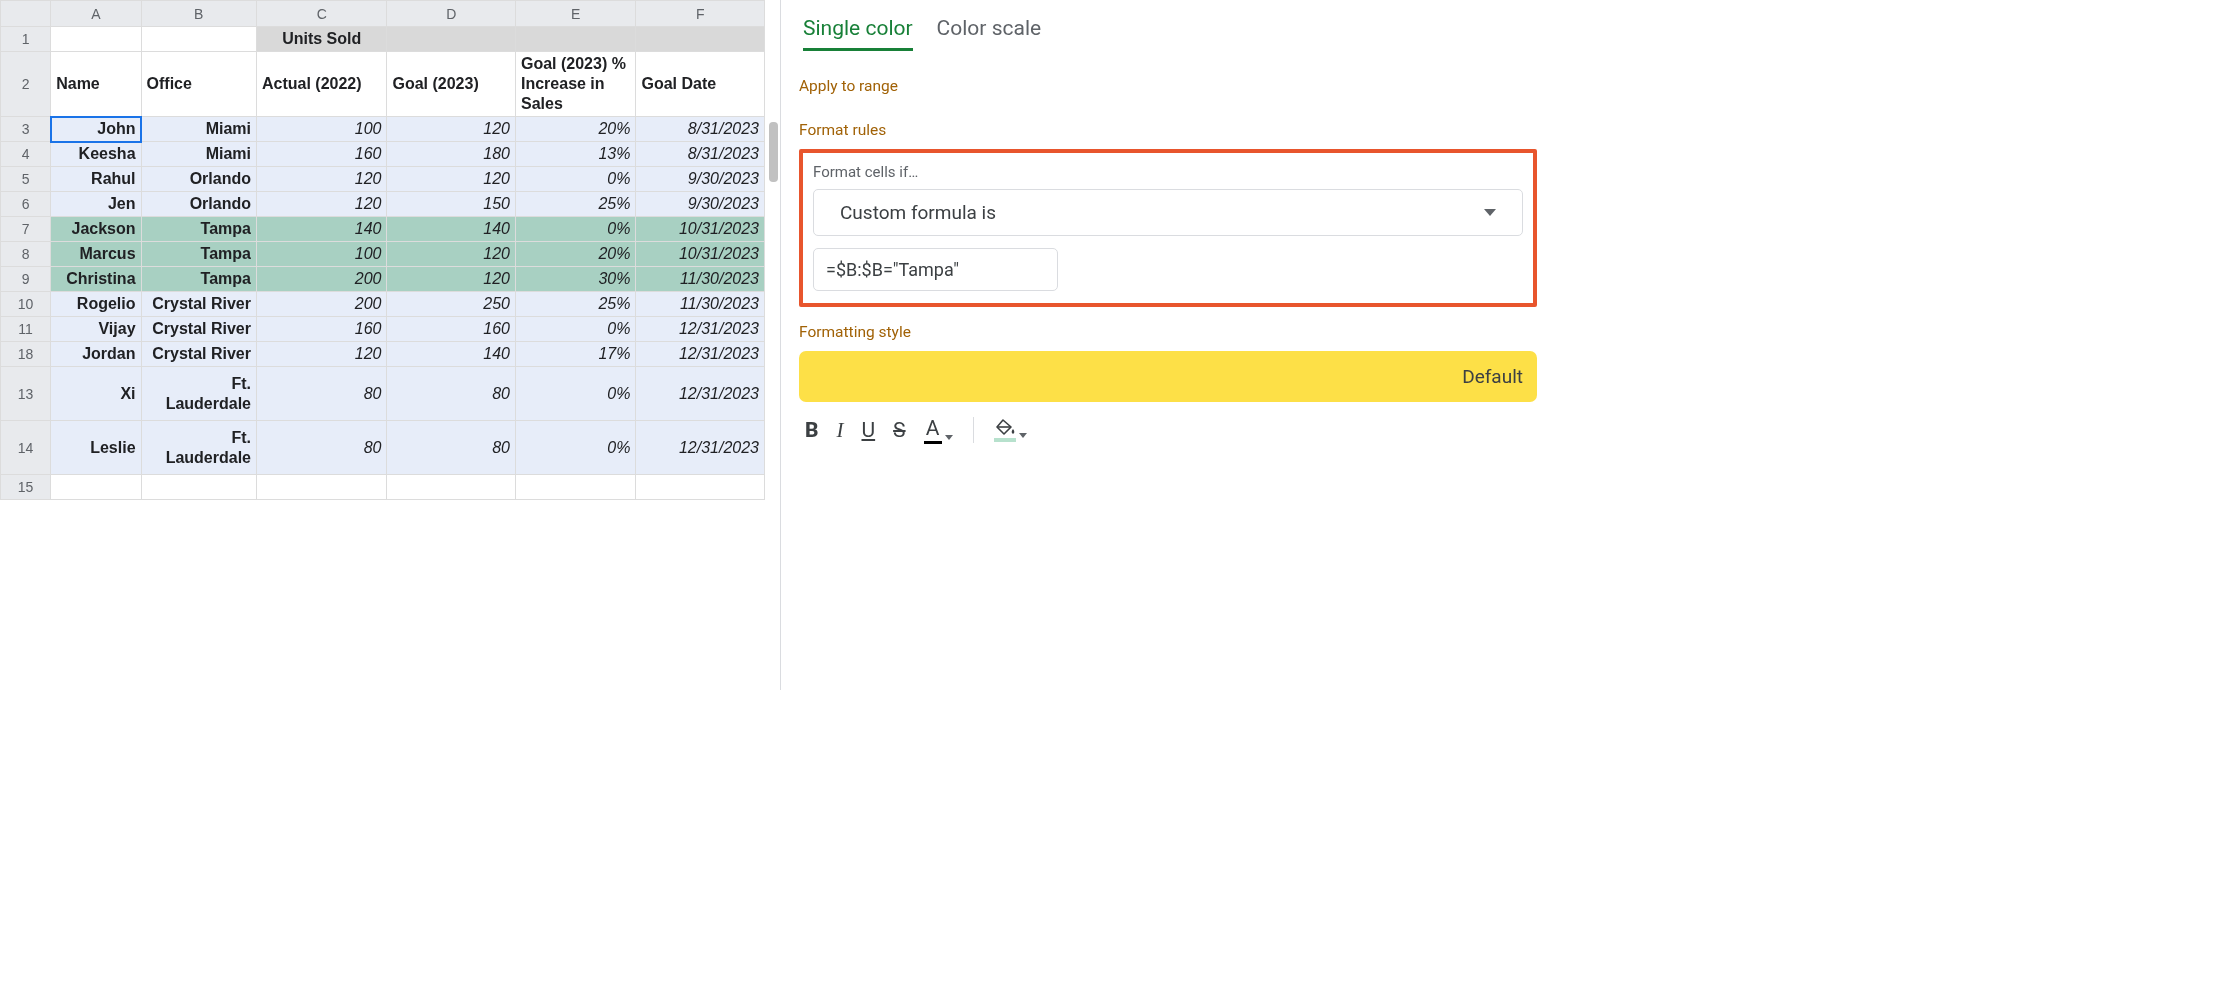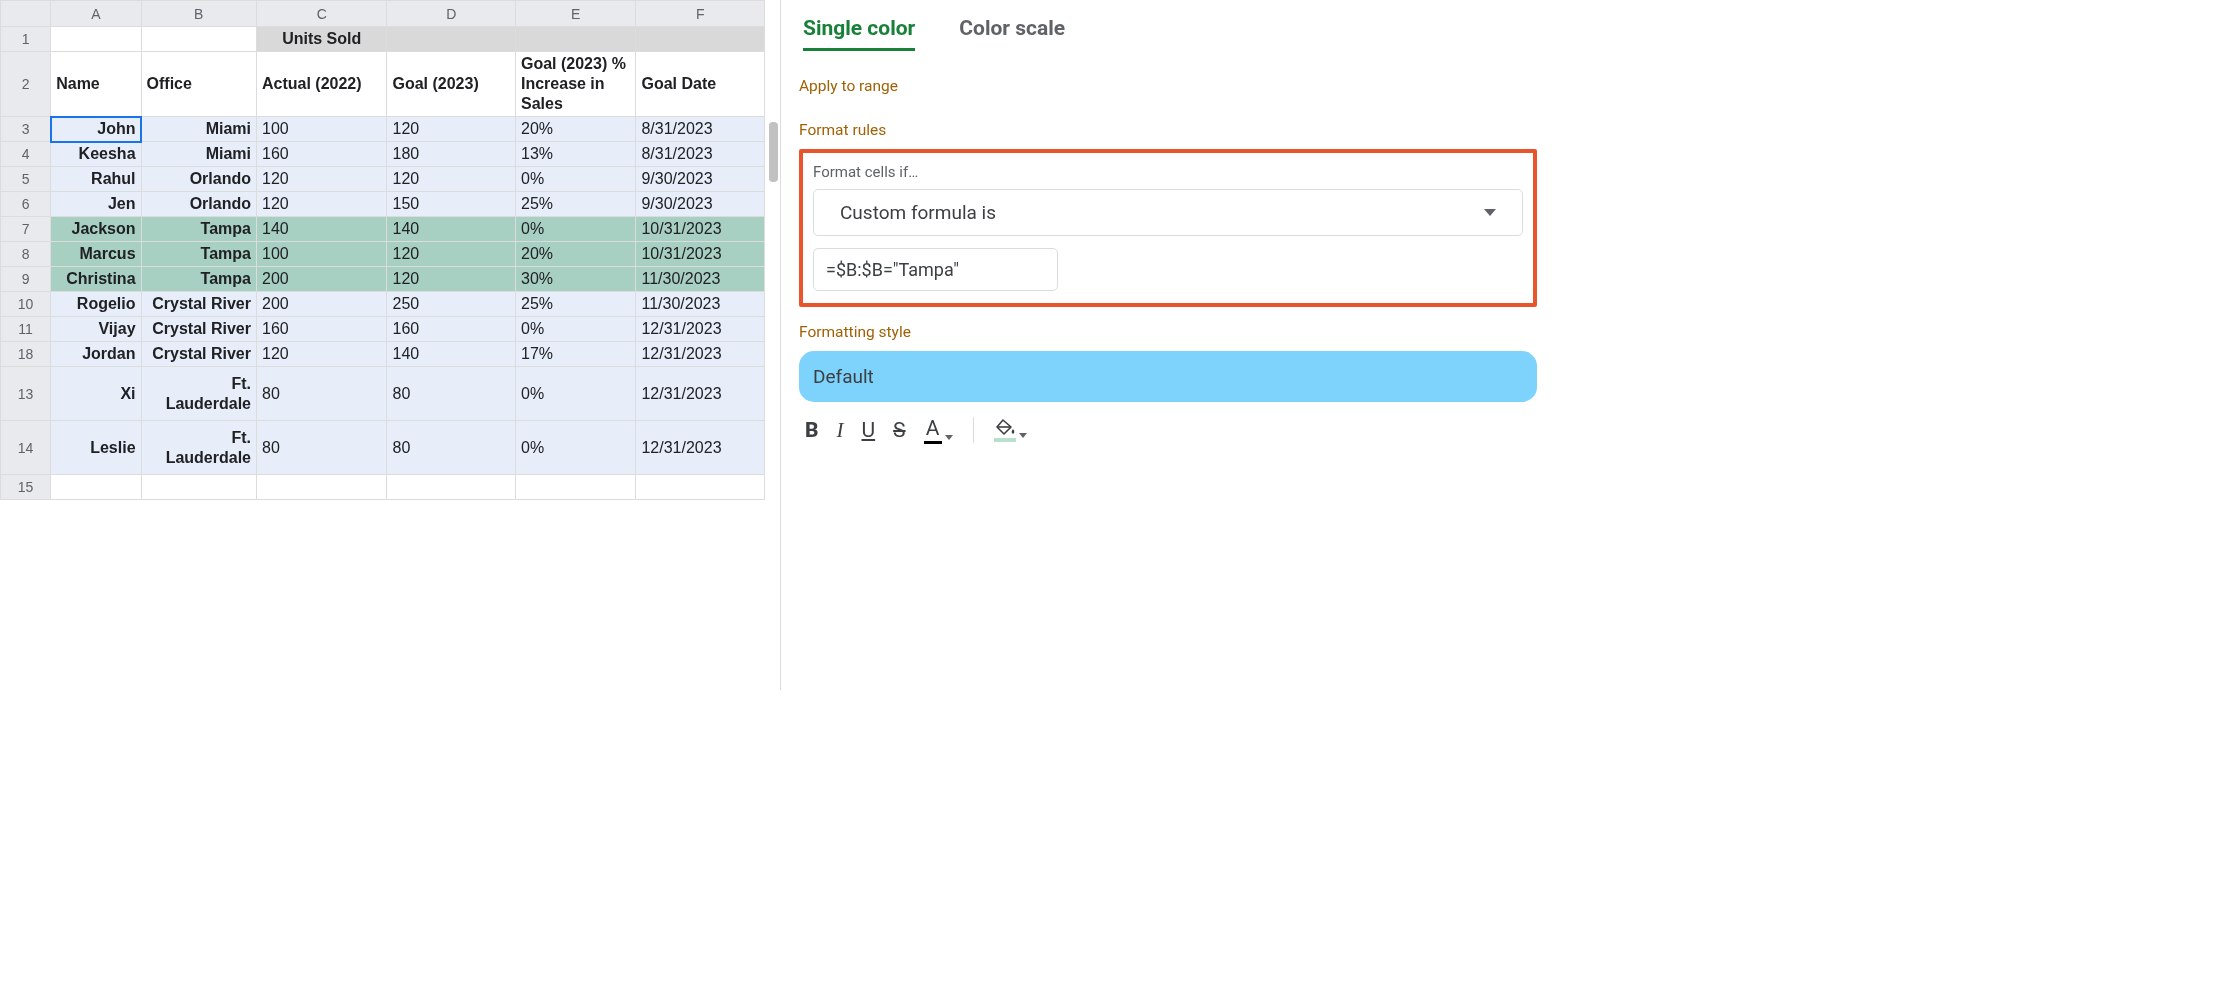--- a/index.html
+++ b/index.html
@@ -60,21 +60,21 @@
     font-size: 16px;
     vertical-align: middle;
     white-space: nowrap;
   }
   .hdr-row td { font-weight: 700; text-align: center; background:#fff; }
   .units-sold { background:#d9d9d9 !important; font-weight:700; text-align:center; }
   .grey-merge { background:#d9d9d9 !important; }
   .hdr-row2 td { font-weight:700; text-align:left; vertical-align:middle; }
   .hdr-row2 td.multi { white-space: normal; line-height:1.25; }
   td.left { text-align:right; font-weight:700; }
-  td.center { text-align:left; }
+  td.center { text-align:right;font-style:italic; }
   .sel-range td { background:#e7edf9; }
   .tampa td { background:#a8d0c2 !important; }
   .sel-cell {
     outline: 2px solid #1a73e8;
     outline-offset: -1px;
     position: relative;
     z-index: 2;
   }
   .row-tall td { height: 54px; vertical-align: middle; }
   .row-tall td.wrap { white-space: normal; line-height:1.25; }
@@ -93,23 +93,23 @@
   .sidebar {
     flex: 1;
     border-left: 1px solid #dadce0;
     padding: 10px 20px 0 18px;
     font-family: "Google Sans", Roboto, Arial, sans-serif;
     color: #3c4043;
     overflow: hidden;
   }
   .tabs {
     display: flex;
-    gap: 44px;
+    gap: 24px;
     font-size: 21px;
-    font-weight: 700;
+    font-weight: 400;
     padding: 6px 0 0 4px;
   }
   .tab { color: #5f6368; cursor: pointer; padding-bottom: 8px; }
   .tab.active { color: #188038; border-bottom: 3px solid #188038; }
   .section-label {
     font-size: 15.5px;
     color: #a16207;
     margin-top: 26px;
     margin-bottom: 10px;
     font-weight: 400;
@@ -152,26 +152,27 @@
   }
   .tri-down {
     width:0;height:0;border-left:6px solid transparent;border-right:6px solid transparent;border-top:7px solid #5f6368;
   }
   .formula-box {
     border:1px solid #dadce0; border-radius:5px;
     padding:10px 12px; font-size:18px; width: 245px;
   }
 
   .style-default {
-    background:#7dd3fc;
-    border-radius:15px;
+    background:#fde047;
+    border-radius:7px;
     padding: 14px 14px;
     font-size: 19px;
     margin-top: 6px;
     margin-bottom: 10px;
+    text-align: right;
   }
   .fmt-toolbar {
     display:flex; align-items:center; gap: 18px;
     padding: 4px 4px 0 6px;
     font-size: 21px;
     color:#3c4043;
   }
   .fmt-btn { cursor:pointer; display:flex; align-items:flex-end; gap:3px; }
   .bold { font-weight:800; }
   .ital { font-style:italic; font-family: "Times New Roman", serif; font-weight:500; }

